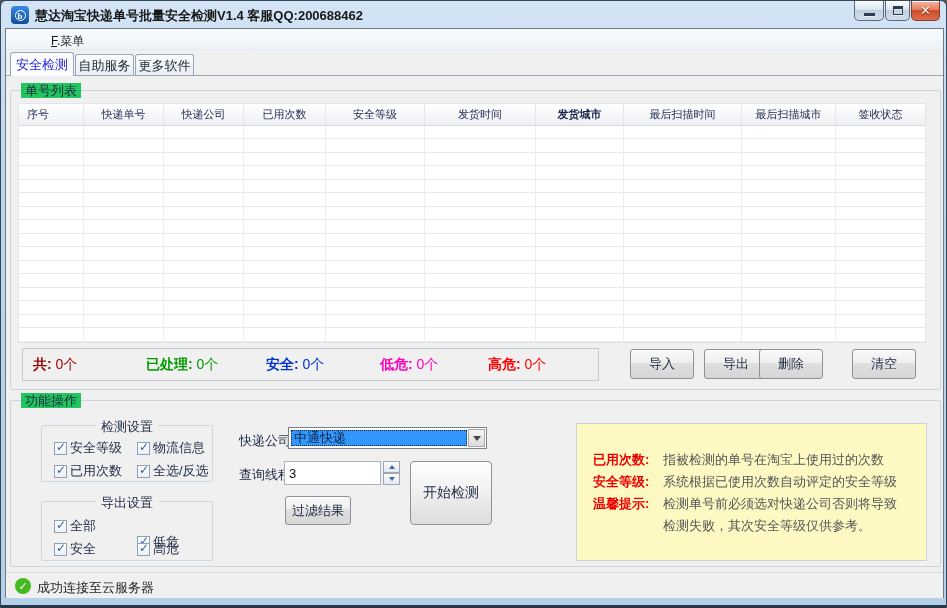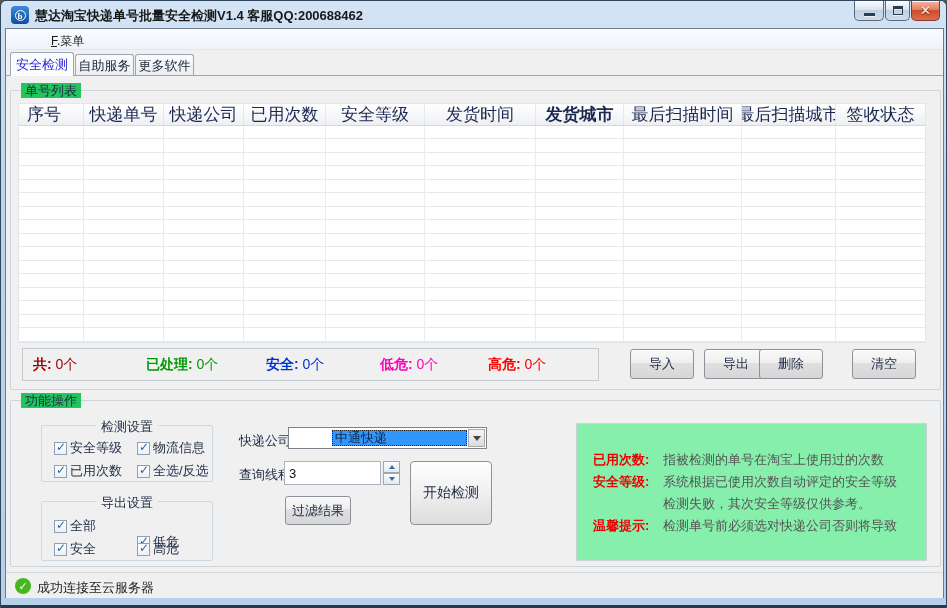--- a/index.html
+++ b/index.html
@@ -53,21 +53,21 @@
   .groupbox { position:absolute; border:1px solid #cdd5dc; border-radius:2px; }
   .gb-list { left:4px; top:61px; width:931px; height:300px; }
   .gb-func { left:4px; top:371px; width:931px; height:167px; }
   .gb-label { position:absolute; top:-8px; left:10px; background:#22c55e; padding:0 4px;
     font-size:13px; color:#1f2a44; line-height:15px; }
 
   
   .table { position:absolute; left:7px; top:12px; width:908px; border:1px solid #e2e5ea; }
   .thead { display:flex; height:22px; background:linear-gradient(#ffffff,#f5f6f8 60%,#edeff2);
     border-bottom:1px solid #d4d9e0; }
-  .th { display:flex; align-items:center; justify-content:center; font-size:17px; color:#1c2750;
+  .th { display:flex; align-items:center; justify-content:center; font-size:11px; color:#1c2750;
     border-right:1px solid #e4e7ec; overflow:hidden; white-space:nowrap; }
   .th:first-child { justify-content:flex-start; padding-left:8px; }
   .th:last-child { border-right:none; }
   .tbody { display:flex; height:216px; background:#fff; }
   .tcol { border-right:1px solid #ececee; height:100%;
     background:repeating-linear-gradient(to bottom,#ffffff 0px,#ffffff 12.5px,#e9e9ec 12.5px,#e9e9ec 13.5px); }
   .tcol:last-child { border-right:none; }
   .th:nth-child(1),.tcol:nth-child(1){width:65px;}
   .th:nth-child(2),.tcol:nth-child(2){width:80px;}
   .th:nth-child(3),.tcol:nth-child(3){width:80px;}
@@ -106,42 +106,42 @@
   .cb { width:13px; height:13px; border:1px solid #8ea0b5; background:linear-gradient(#fdfdfd,#edf1f5);
     position:relative; flex:0 0 13px; }
   .cb::after { content:"\2713"; position:absolute; left:1px; top:-3px; font-size:12px; font-weight:bold; color:#2a5fa0; }
 
   .fld-label { position:absolute; font-size:13px; color:#1f2a44; white-space:nowrap; }
 
   .combo { position:absolute; left:277px; top:26px; width:199px; height:22px; background:#fff;
     border:1px solid #7b838c; }
   .combo-sel { position:absolute; left:2px; top:2px; right:19px; bottom:2px;
     background:var(--c-selection-blue,#3399ff); outline:1px dotted #222; outline-offset:-1px;
-    color:#102647; font-size:13px; line-height:16px; padding-left:3px; overflow:hidden; white-space:nowrap;margin-left:41px; }
+    color:#102647; font-size:13px; line-height:16px; padding-left:3px; overflow:hidden; white-space:nowrap; }
   .combo-btn { position:absolute; right:1px; top:1px; width:17px; bottom:1px; border:1px solid #a9a9a9;
     background:linear-gradient(#f4f4f4,#dcdcdc); display:flex; align-items:center; justify-content:center; }
   .arr-down { width:0; height:0; border-left:4px solid transparent; border-right:4px solid transparent;
     border-top:5px solid #444; }
 
   .thread-input { position:absolute; left:273px; top:60px; width:97px; height:24px;
     border:1px solid #a9b4bf; background:#fff; font-size:13px; padding-left:4px; color:#111;
     font-family:"Liberation Sans","DejaVu Sans",sans-serif; }
   .spinner { position:absolute; left:372px; top:60px; width:17px; height:24px; }
   .spin-btn { position:absolute; left:0; width:17px; height:12px; border:1px solid #9fa8b2;
     background:linear-gradient(#fbfcfd,#e4e9ee); display:flex; align-items:center; justify-content:center; }
   .spin-up{top:0;} .spin-down{top:12px;}
   .arr-up-s { width:0;height:0;border-left:3px solid transparent;border-right:3px solid transparent;border-bottom:4px solid #3a6ba6; }
   .arr-down-s { width:0;height:0;border-left:3px solid transparent;border-right:3px solid transparent;border-top:4px solid #3a6ba6; }
 
   .b-filter { position:absolute; left:274px; top:95px; width:66px; height:29px; }
   .b-start { position:absolute; left:399px; top:60px; width:82px; height:64px; font-size:14px; border-radius:4px;
     background:linear-gradient(#fefefe,#f3f3f3 40%,#e6e6e6 75%,#dddddd); }
 
   .tips { position:absolute; left:565px; top:22px; width:351px; height:138px;
-    border:1px solid #ccd2d8; background:#86efac; padding:25px 0 0 16px; }
+    border:1px solid #ccd2d8; background:#fef9c3; padding:25px 0 0 16px; }
   .tip-row { display:flex; font-size:13px; line-height:22px; }
   .tip-term { width:70px; flex:0 0 70px; font-weight:bold; color:var(--c-tip-term,#ee0000); }
   .tip-desc { color:#555; }
 
   
   .statusbar { position:absolute; left:0; top:543px; width:100%; height:26px;
     border-top:1px solid #dadada; background:#f0f0f0; }
   .status-icon { position:absolute; left:9px; top:5px; width:16px; height:16px; border-radius:50%;
     background:var(--c-status-ok-green,#44b81e); display:flex; align-items:center; justify-content:center; }
   .status-icon::after { content:"\2713"; color:#fff; font-size:11px; font-weight:bold; }
@@ -291,26 +291,26 @@
       <div class="tips">
         <div class="tip-row">
           <span class="tip-term">已用次数:</span>
           <span class="tip-desc">指被检测的单号在淘宝上使用过的次数</span>
         </div>
         <div class="tip-row">
           <span class="tip-term">安全等级:</span>
           <span class="tip-desc">系统根据已使用次数自动评定的安全等级</span>
         </div>
         <div class="tip-row">
+          <span class="tip-term">温馨提示:</span>
+          <span class="tip-desc">检测单号前必须选对快递公司否则将导致</span>
+        </div>
+        <div class="tip-row">
           <span class="tip-term"></span>
           <span class="tip-desc">检测失败，其次安全等级仅供参考。</span>
-        </div>
-        <div class="tip-row">
-          <span class="tip-term">温馨提示:</span>
-          <span class="tip-desc">检测单号前必须选对快递公司否则将导致</span>
         </div>
       </div>
     </div>
 
     <div class="statusbar">
       <div class="status-icon"></div>
       <span class="status-text">成功连接至云服务器</span>
     </div>
 
   </div>

